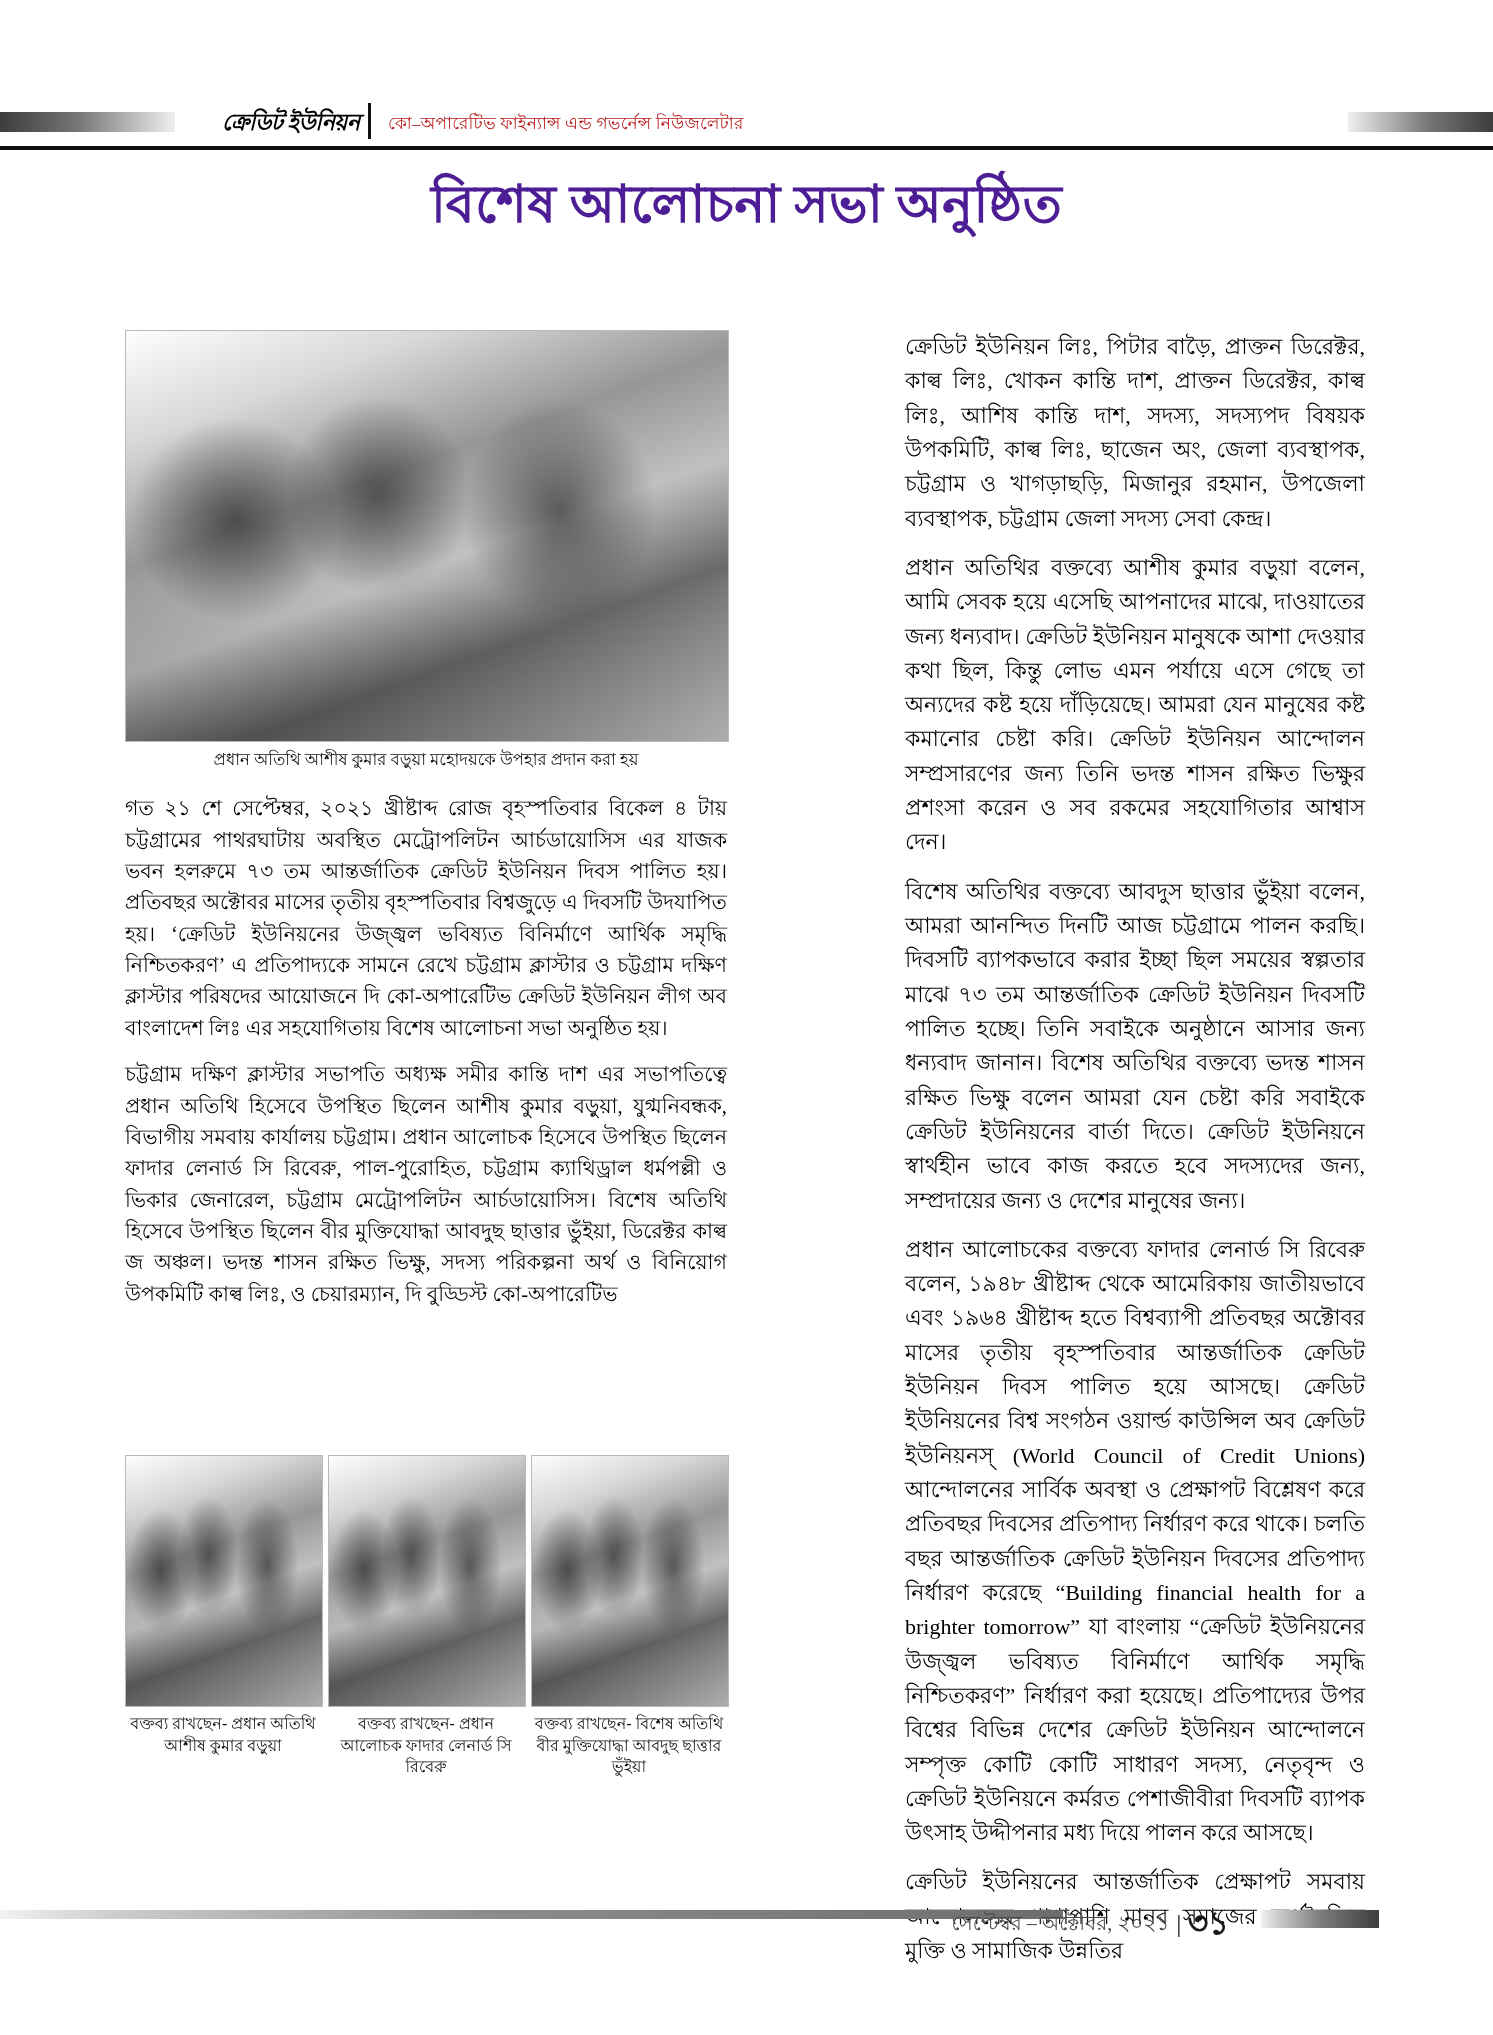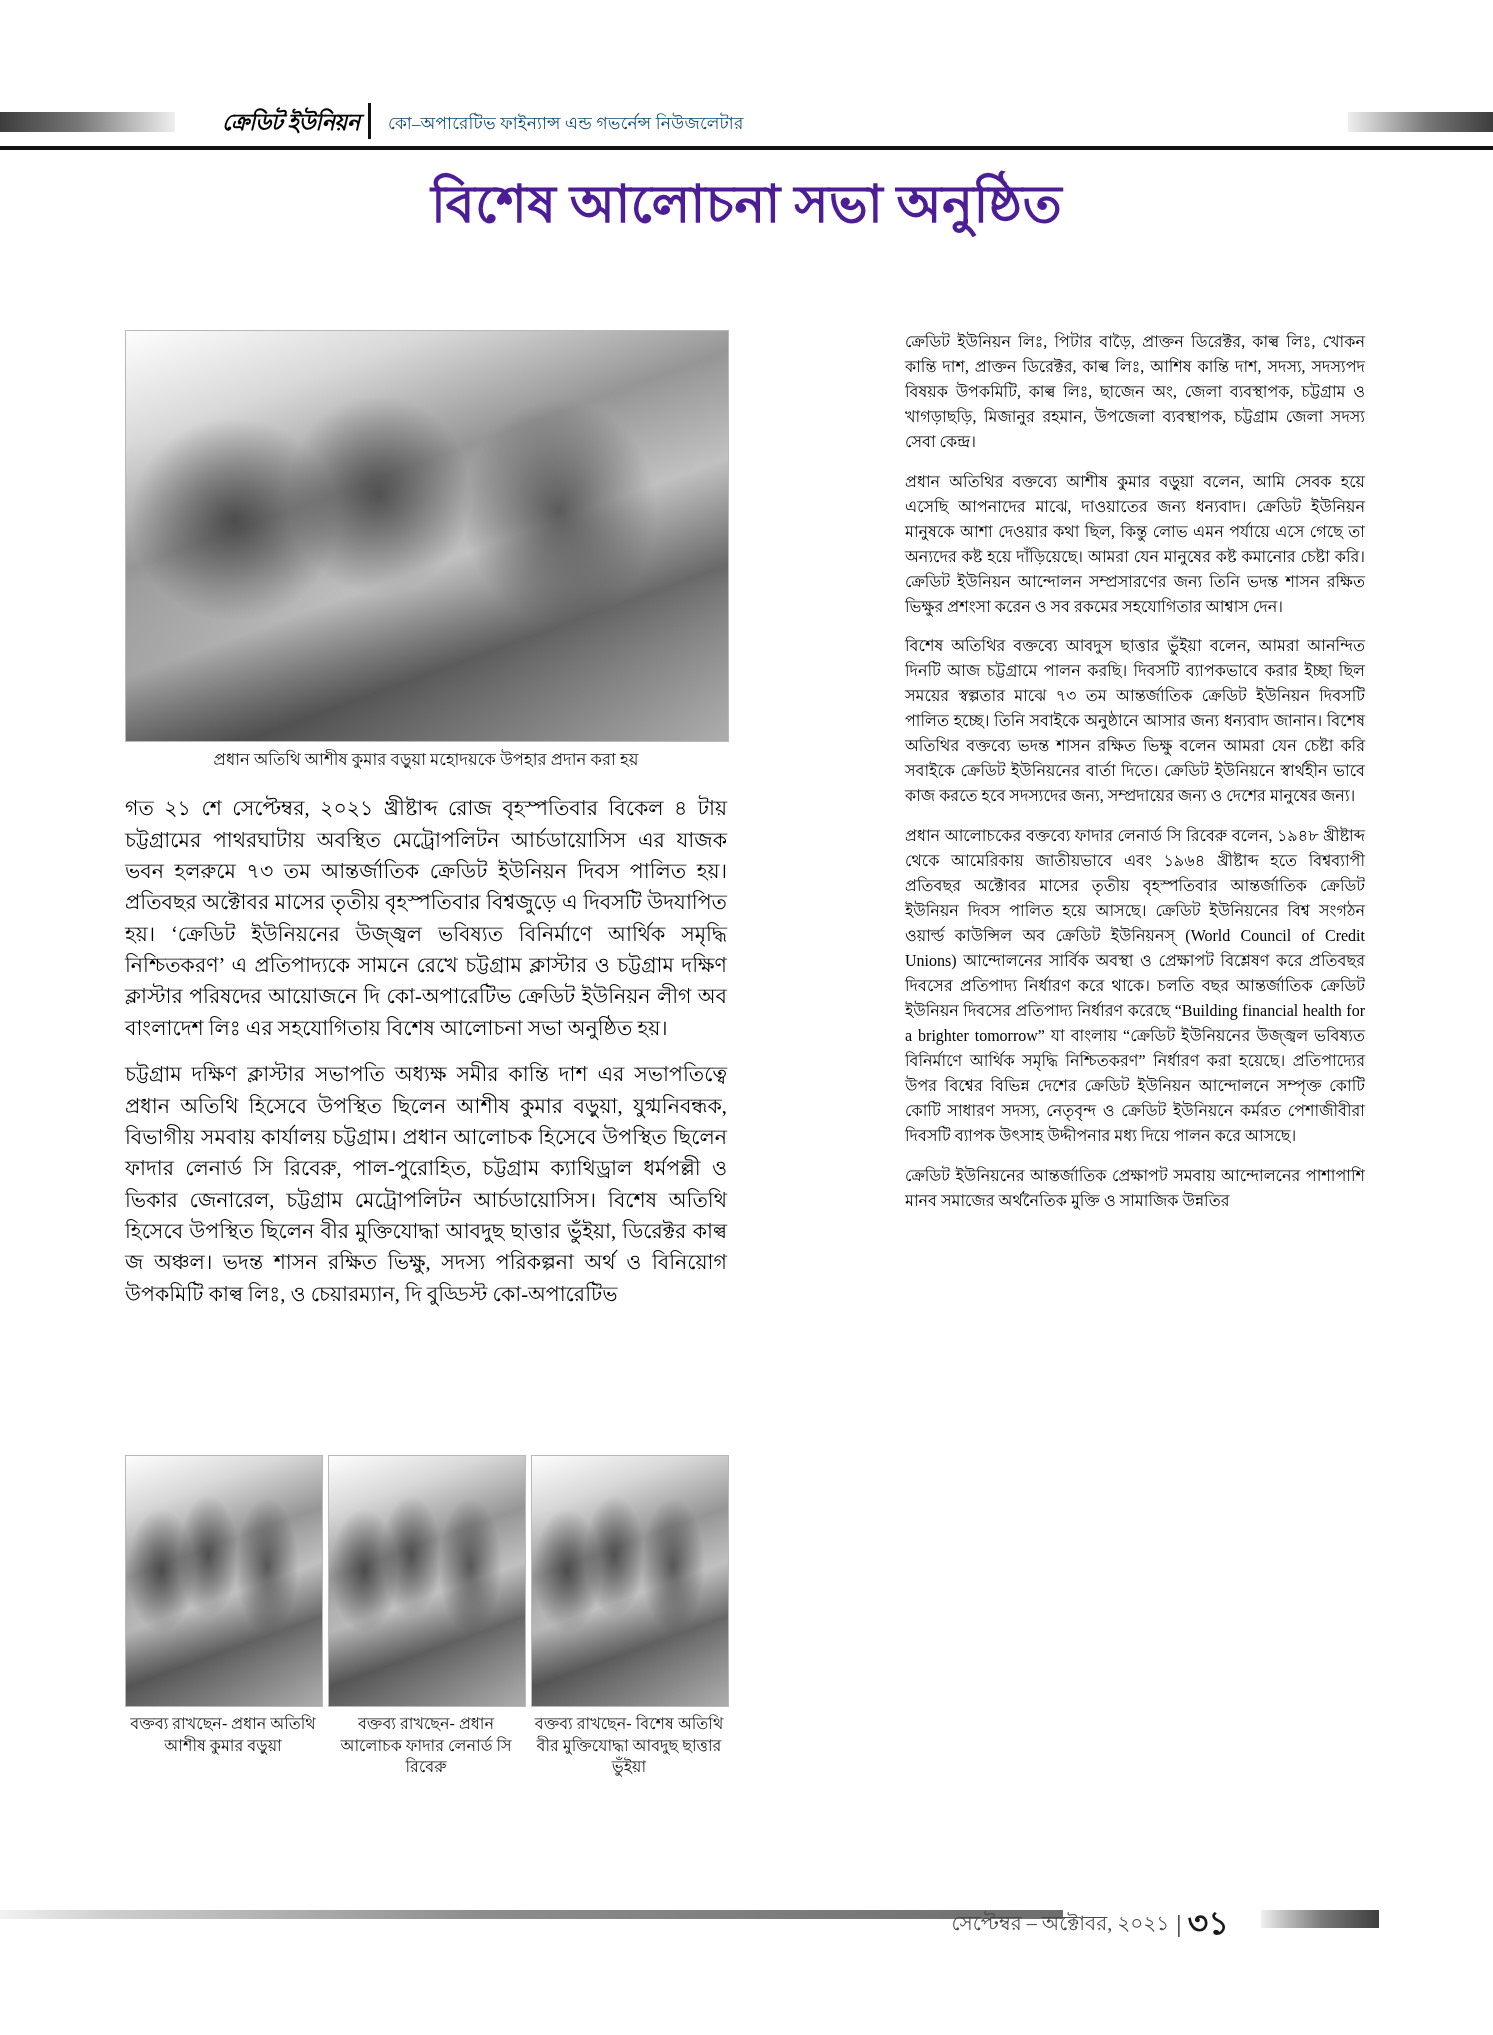--- a/index.html
+++ b/index.html
@@ -34,21 +34,21 @@
     color:#000;letter-spacing:-0.5px;white-space:nowrap;
     transform:scaleX(.96);
     transform-origin:left center;
   }
   .mast-div{
     position:absolute;left:368px;top:-1px;width:3px;height:36px;background:#111;
   }
   .mast-sub{
     position:absolute;left:388px;top:6px;
     font-family:"Liberation Serif", serif;
-    font-size:17px;color:#0c4a6e;white-space:nowrap;
+    font-size:17px;color:#b91c1c;white-space:nowrap;
     letter-spacing:.2px;
   }
   .rule-top{
     position:absolute;left:0;top:146px;width:1493px;height:4px;background:#111;
   }
 
   
   .headline{
     position:absolute;left:120px;top:170px;width:1253px;
     text-align:center;
@@ -99,21 +99,21 @@
     text-align:center;margin-top:7px;line-height:1.35;
   }
 
   p.body{
     font-family:"Liberation Serif", serif;
     font-size:20.5px;line-height:1.53;
     color:#000;text-align:justify;
     margin:0 0 15px 0;
     text-indent:0;
   }
-  .col-right p.body{font-size:16px;line-height:1.56;}
+  .col-right p.body{font-size:22px;line-height:1.56;}
   p.body.first{margin-top:0;}
 
   
   .triple{
     position:absolute;left:125px;top:1455px;width:602px;
     display:flex;gap:7px;
   }
   .triple .cell{width:196px;}
   .triple .ph{width:196px;height:250px;}
   .triple .cap{font-size:16px;margin-top:6px;}

